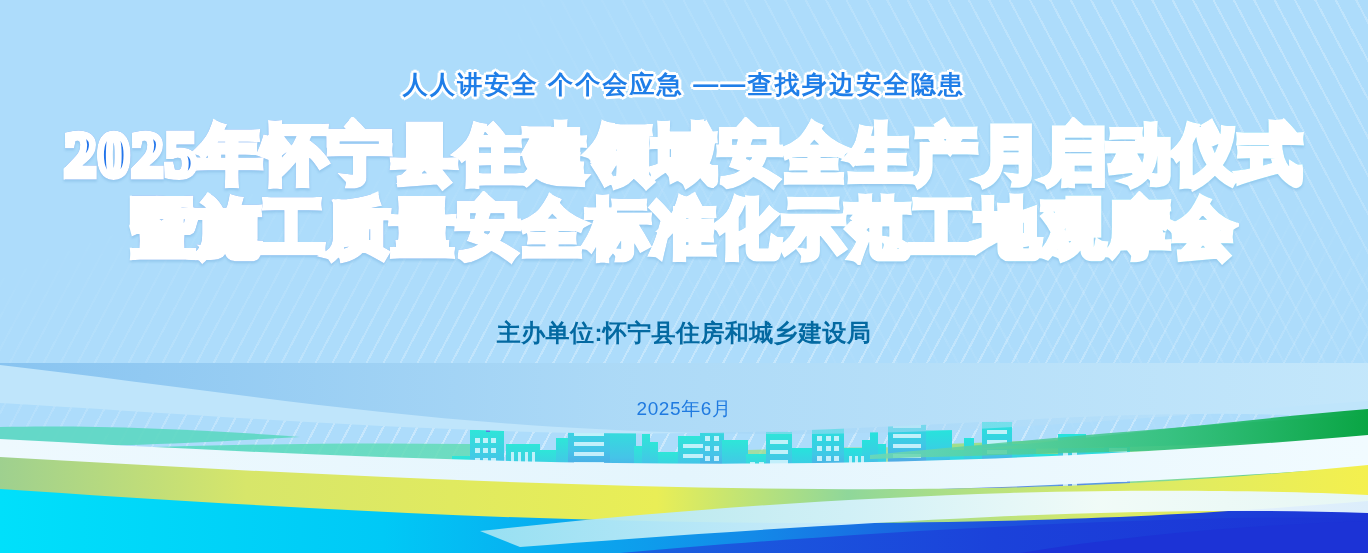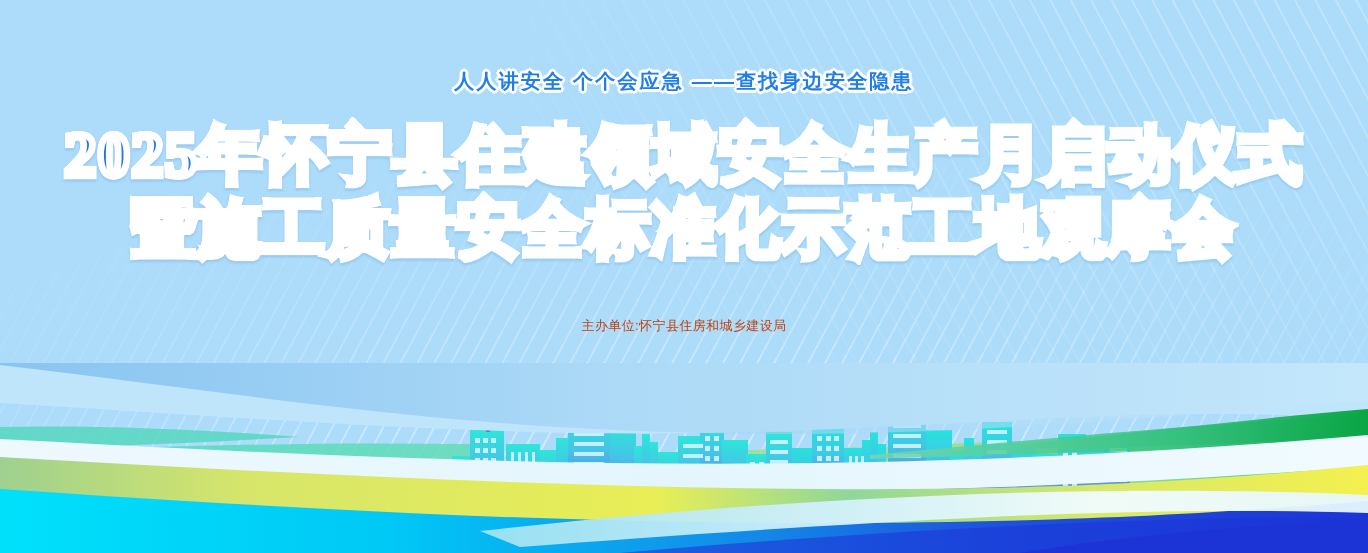--- a/index.html
+++ b/index.html
@@ -34,21 +34,21 @@
         rgba(255,255,255,0.42) 16px,
         rgba(255,255,255,0.42) 18px);
     -webkit-mask-image:radial-gradient(ellipse 900px 520px at 88% 10%, rgba(0,0,0,.95) 10%, rgba(0,0,0,.5) 45%, rgba(0,0,0,0) 80%);
     mask-image:radial-gradient(ellipse 900px 520px at 88% 10%, rgba(0,0,0,.95) 10%, rgba(0,0,0,.5) 45%, rgba(0,0,0,0) 80%);
     opacity:.6;
   }
   #content{position:absolute;inset:0;z-index:6;text-align:center;}
 
   .subtitle{
     position:absolute;top:68px;left:0;right:0;
-    font-size:20px;font-weight:bold;letter-spacing:2.2px;
+    font-size:25px;font-weight:bold;letter-spacing:2.2px;
     color:#1f7ee8;
     text-shadow:
       -2px -2px 0 #fff, 2px -2px 0 #fff, -2px 2px 0 #fff, 2px 2px 0 #fff,
       0 3px 0 #fff, 0 -3px 0 #fff, 3px 0 0 #fff, -3px 0 0 #fff;
     white-space:nowrap;
     text-align:center;
   }
   .title-line{
     position:absolute;left:0;right:0;
     font-size:63px;font-weight:bold;letter-spacing:2px;white-space:nowrap;
@@ -60,21 +60,21 @@
     -webkit-text-fill-color:transparent;
     paint-order:stroke fill;
     -webkit-text-stroke:7px #ffffff;
     filter:drop-shadow(0 2px 1px rgba(120,180,225,.45));
   }
   #title1{top:112px;}
   #title2{top:186px;}
 
   .org{
     position:absolute;left:0;right:0;
-    font-size:13px;font-weight:normal;color:#c2410c;letter-spacing:.4px;white-space:nowrap;
+    font-size:24px;font-weight:bold;color:#0369a1;letter-spacing:.4px;white-space:nowrap;
   }
   #org1{top:317px;}
   #org2{top:353px;}
   .date{
     position:absolute;left:0;right:0;top:396px;
     font-size:19px;color:#1f7ae0;letter-spacing:.6px;
   }
 
   
   #scene{position:absolute;left:0;bottom:0;width:1368px;height:190px;z-index:3;}
@@ -371,14 +371,15 @@
     <div class="subtitle">人人讲安全  个个会应急  ——查找身边安全隐患</div>
 
     <div class="title-line" id="title1">
       <span class="ink">2025年怀宁县住建领域安全生产月启动仪式</span>
     </div>
     <div class="title-line" id="title2">
       <span class="ink">暨施工质量安全标准化示范工地观摩会</span>
     </div>
 
     <div class="org" id="org1">主办单位:怀宁县住房和城乡建设局</div>
+    <div class="date">2025年6月</div>
   </div>
 </div>
 
 </body></html>

